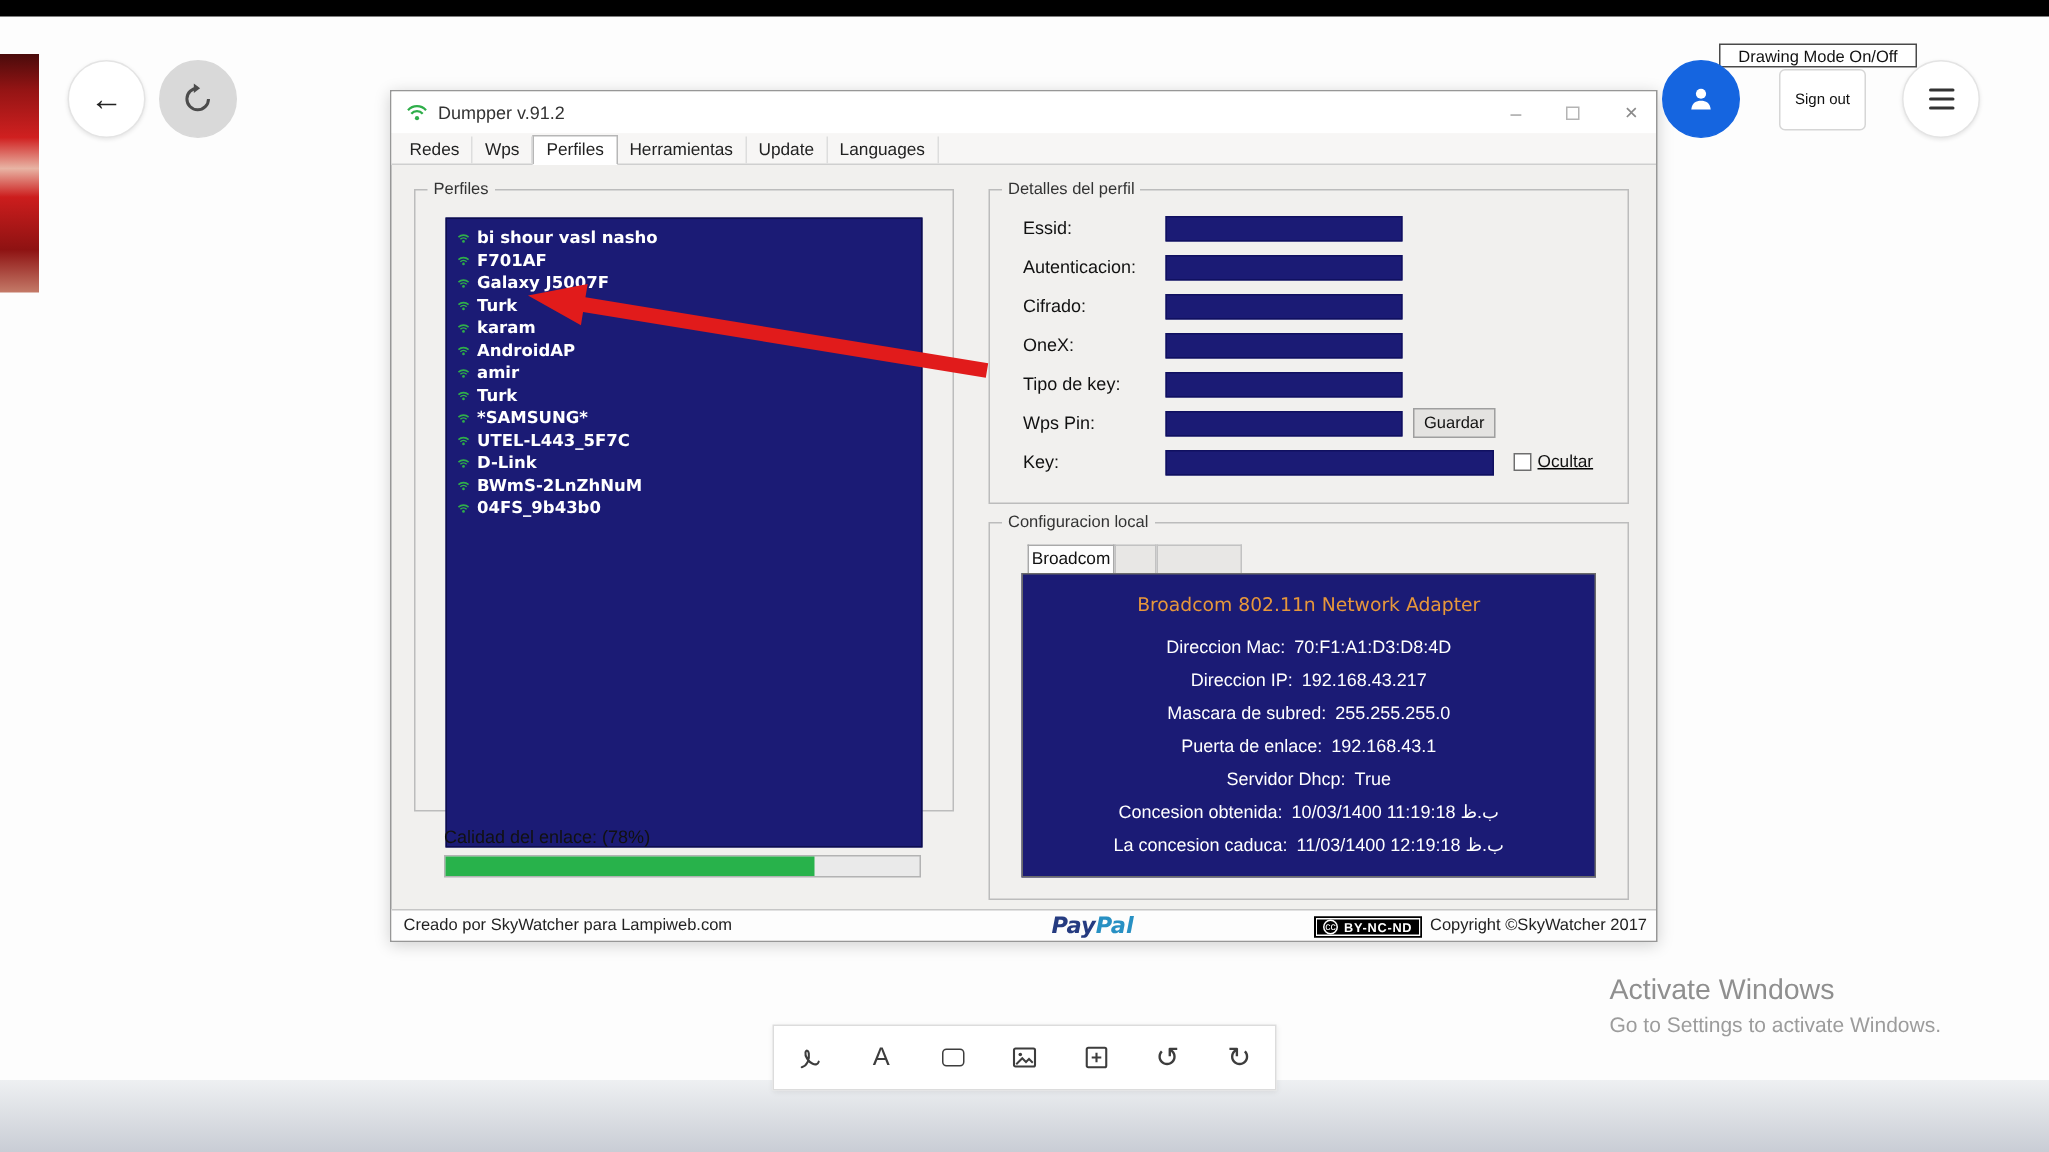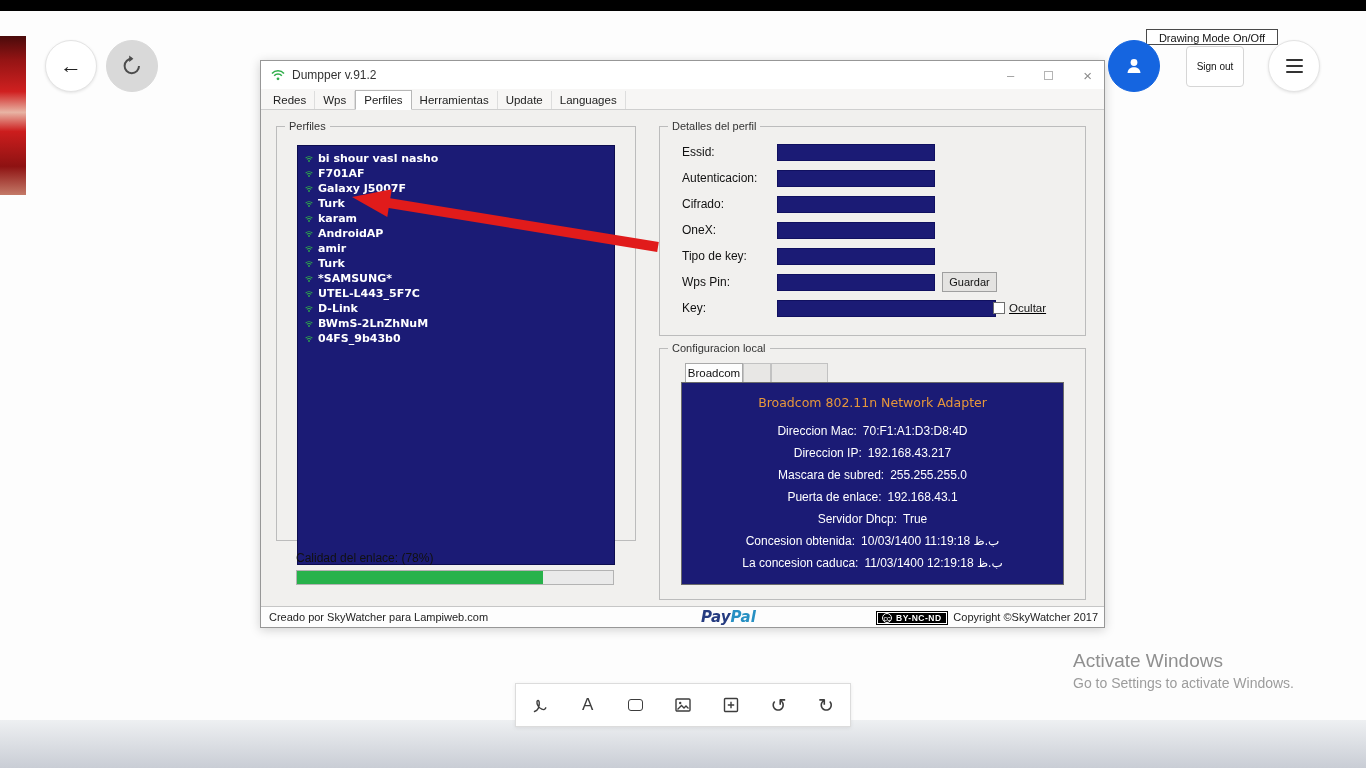--- a/index.html
+++ b/index.html
@@ -61,21 +61,21 @@
 
   .gb-detalles { left:398px; top:65px; width:427px; height:210px; }
   .field-row { position:absolute; left:0; width:100%; height:17px; }
   .f-label { position:absolute; left:22px; top:1px; font-size:12px; color:#111; }
   .f-input { display:block; position:absolute; left:117px; top:0; width:158px; height:17px;
     background:#1b1b75; border:1px solid #101060; }
   .r0{top:17px}.r1{top:43px}.r2{top:69px}.r3{top:95px}.r4{top:121px}.r5{top:147px}.r6{top:173px}
   .f-input.wide { width:219px; }
   .guardar { position:absolute; left:282px; top:-2px; width:55px; height:20px; background:#e4e3e1;
     border:1px solid #9f9f9f; font-size:11px; color:#111; cursor:pointer; font-family:inherit; }
-  .ocultar-wrap { position:absolute; left:333px; top:2px; display:flex; align-items:flex-end; gap:4px;text-decoration:underline; }
+  .ocultar-wrap { position:absolute; left:349px; top:2px; display:flex; align-items:flex-end; gap:4px;text-decoration:underline; }
   .checkbox { width:12px; height:12px; background:#fff; border:1px solid #6e6e6e; cursor:pointer; }
   .ocultar-label { font-size:11.5px; color:#111; }
 
   .gb-config { left:398px; top:287px; width:427px; height:252px; }
   .cfg-tab { position:absolute; top:14px; height:19px; font-size:11.5px; display:flex; align-items:center;
     justify-content:center; cursor:pointer; }
   .cfg-tab.active { left:25px; width:58px; background:#fdfdfd; border:1px solid #a9a9a9; border-bottom:none; z-index:2; color:#111; }
   .cfg-tab.stub1 { left:83px; width:28px; background:#e8e7e5; border:1px solid #c2c2c2; border-bottom:none; }
   .cfg-tab.stub2 { left:111px; width:57px; background:#e8e7e5; border:1px solid #c2c2c2; border-bottom:none; }
   .adapter-panel { position:absolute; left:21px; top:33px; width:383px; height:203px; background:#1b1b75; border:1px solid #6a6a6a; }

